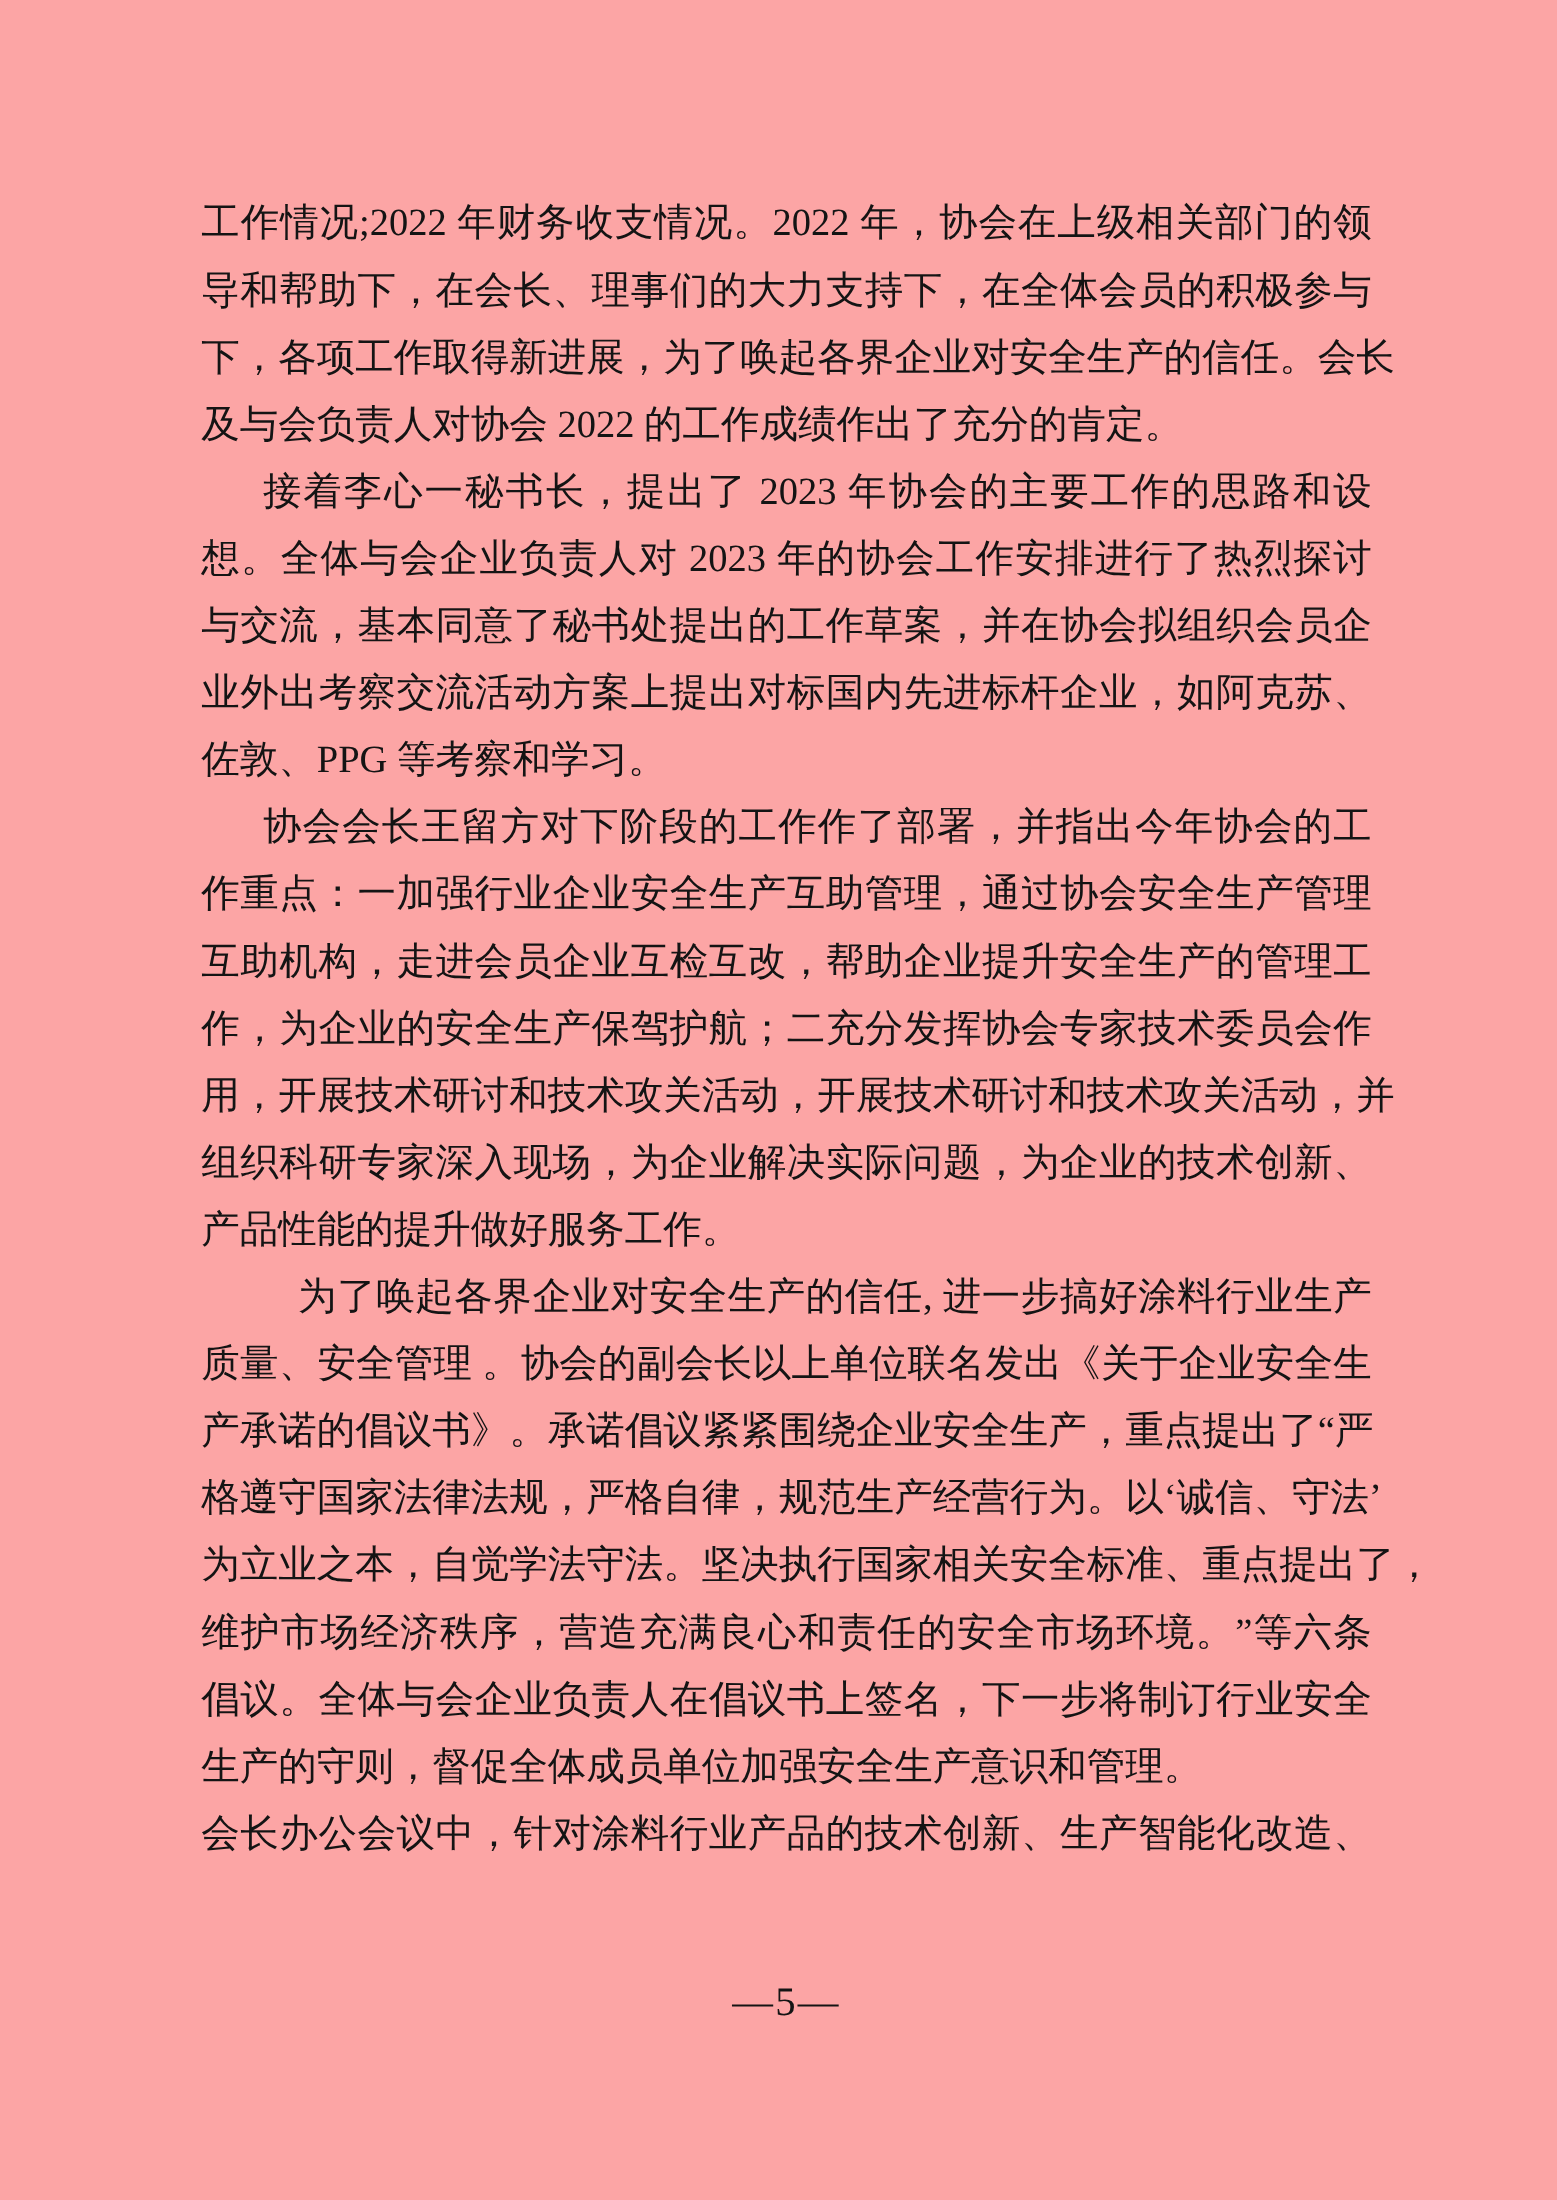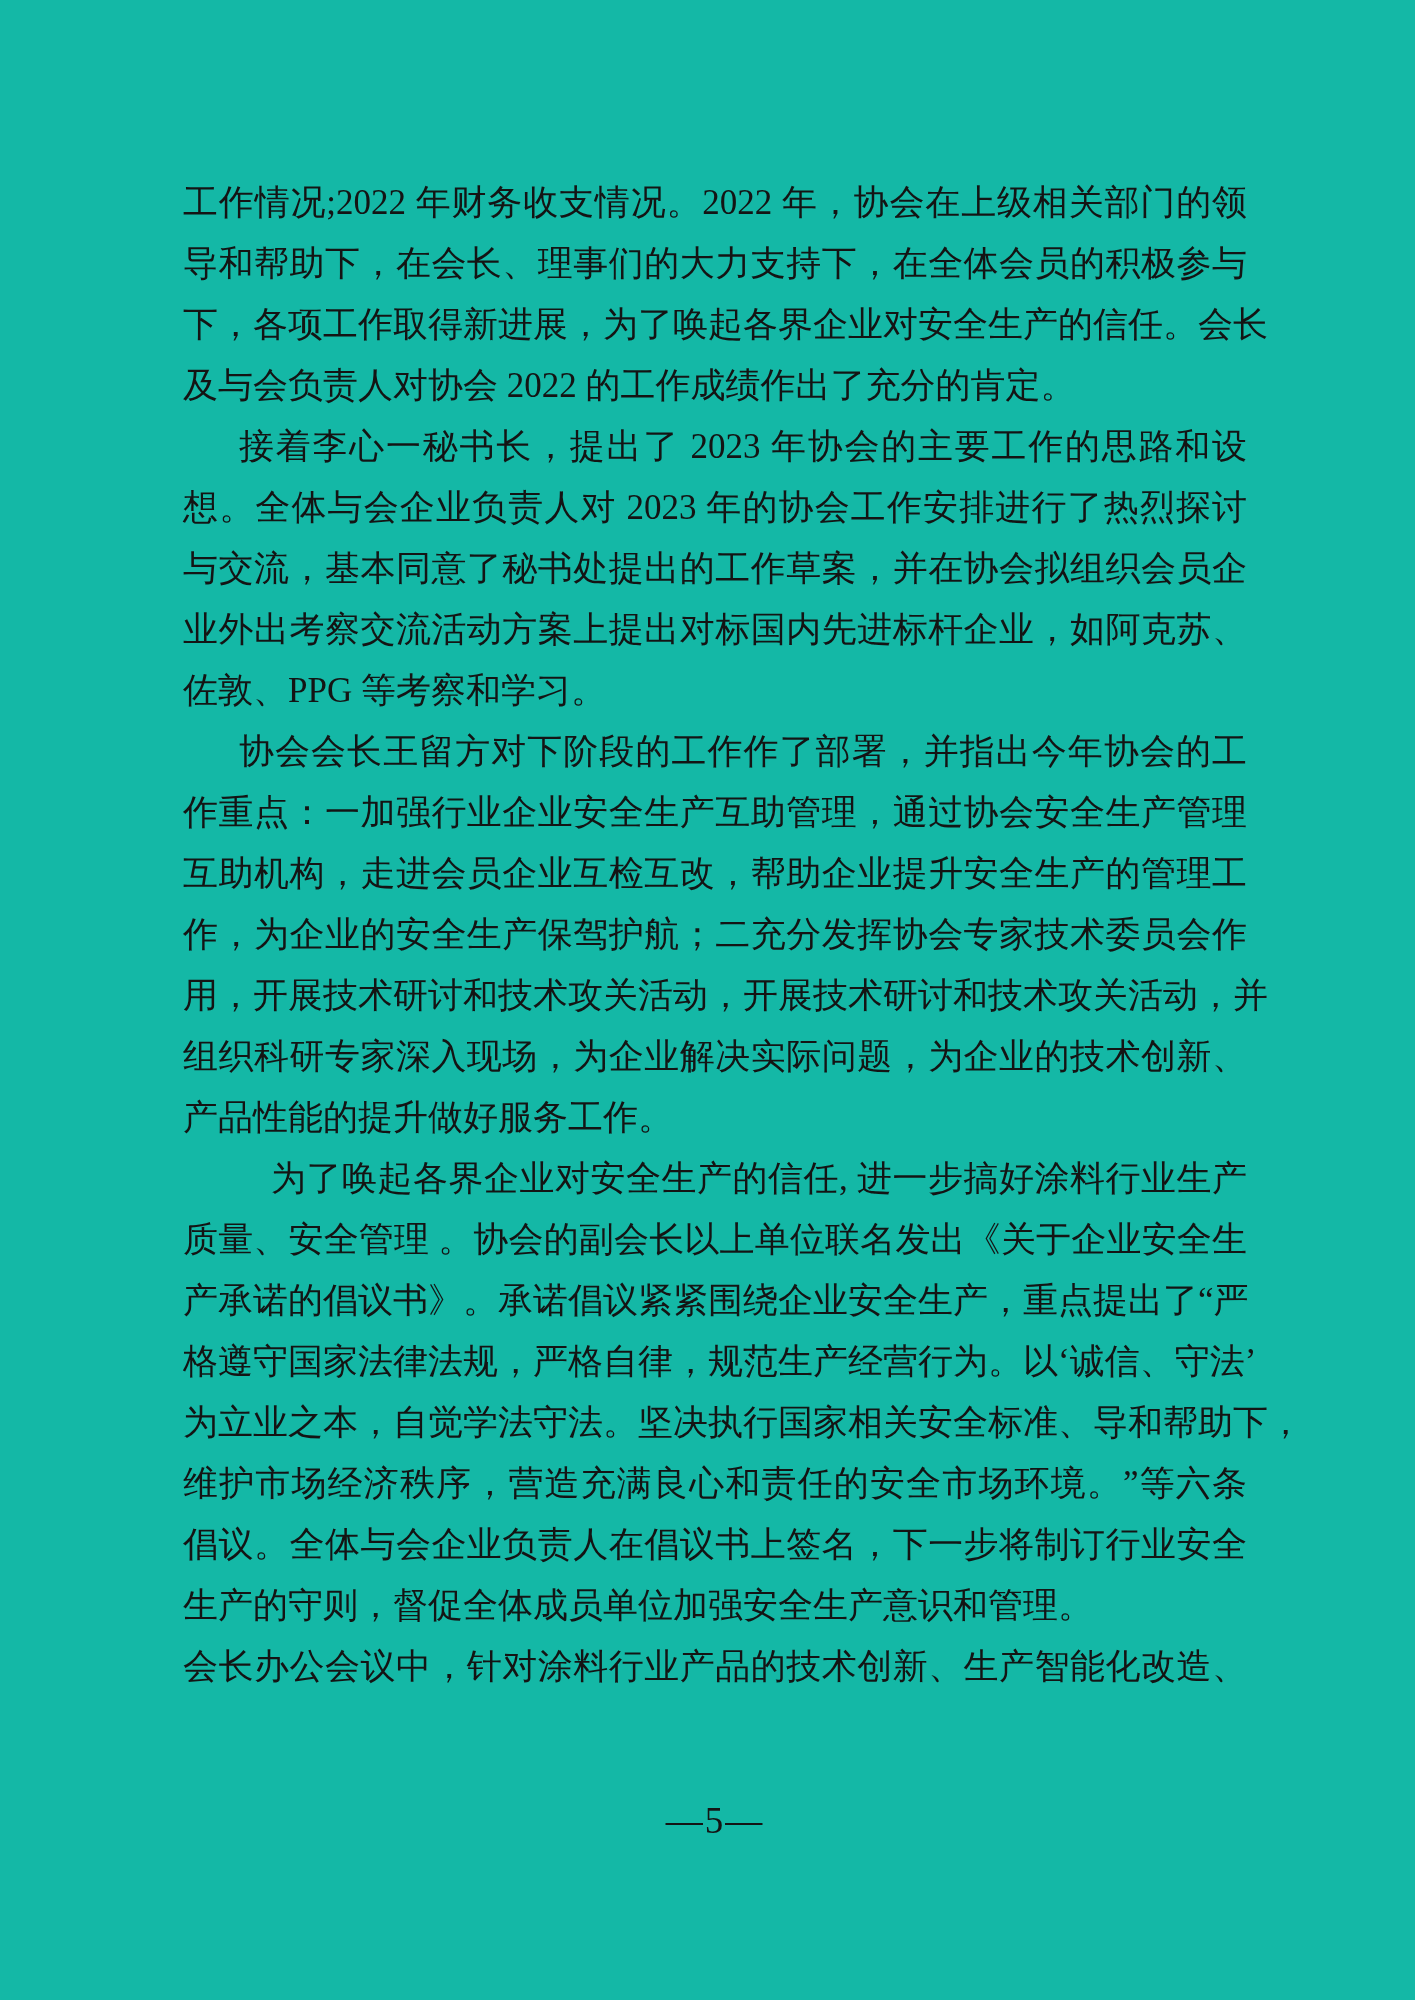--- a/index.html
+++ b/index.html
@@ -4,21 +4,21 @@
 <style>
   html, body {
     margin: 0;
     padding: 0;
     background: #e8e8e8;
   }
   .page {
     position: relative;
     width: 1415px;
     height: 2000px;
-    background: #14b8a6;
+    background: #fca5a5;
     overflow: hidden;
     font-family: "Liberation Serif", "DejaVu Serif", serif;
     color: #141414;
   }
   .textblock {
     position: absolute;
     left: 183px;
     top: 172px;
     width: 1064px;
   }
@@ -67,20 +67,20 @@
       <div class="line">作重点：一加强行业企业安全生产互助管理，通过协会安全生产管理</div>
       <div class="line">互助机构，走进会员企业互检互改，帮助企业提升安全生产的管理工</div>
       <div class="line">作，为企业的安全生产保驾护航；二充分发挥协会专家技术委员会作</div>
       <div class="line">用，开展技术研讨和技术攻关活动，开展技术研讨和技术攻关活动，并</div>
       <div class="line">组织科研专家深入现场，为企业解决实际问题，为企业的技术创新、</div>
       <div class="line nofill">产品性能的提升做好服务工作。</div>
       <div class="line indent2">为了唤起各界企业对安全生产的信任, 进一步搞好涂料行业生产</div>
       <div class="line">质量、安全管理 。协会的副会长以上单位联名发出《关于企业安全生</div>
       <div class="line">产承诺的倡议书》。承诺倡议紧紧围绕企业安全生产，重点提出了“严</div>
       <div class="line">格遵守国家法律法规，严格自律，规范生产经营行为。以‘诚信、守法’</div>
-      <div class="line">为立业之本，自觉学法守法。坚决执行国家相关安全标准、导和帮助下，</div>
+      <div class="line">为立业之本，自觉学法守法。坚决执行国家相关安全标准、重点提出了，</div>
       <div class="line">维护市场经济秩序，营造充满良心和责任的安全市场环境。”等六条</div>
       <div class="line">倡议。全体与会企业负责人在倡议书上签名，下一步将制订行业安全</div>
       <div class="line nofill">生产的守则，督促全体成员单位加强安全生产意识和管理。</div>
       <div class="line">会长办公会议中，针对涂料行业产品的技术创新、生产智能化改造、</div>
     </div>
   <div class="footer">—5—</div>
 </div>
 
 </body></html>

